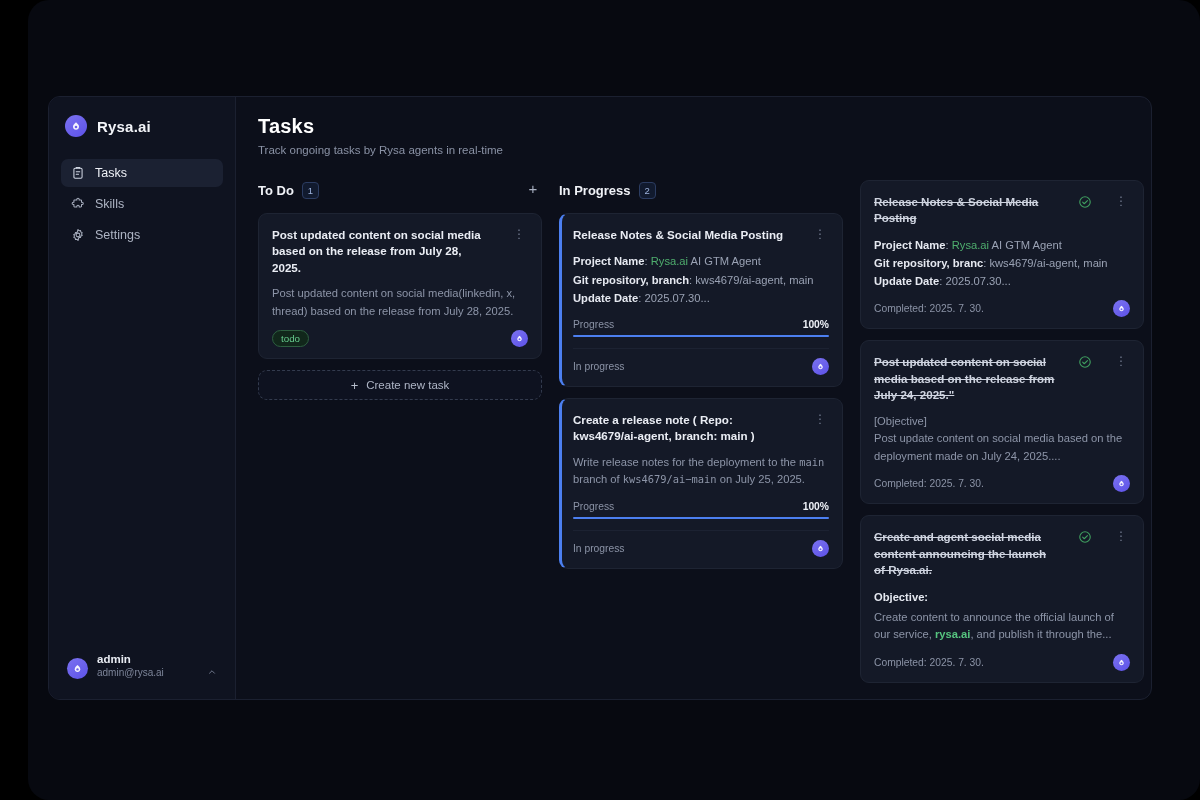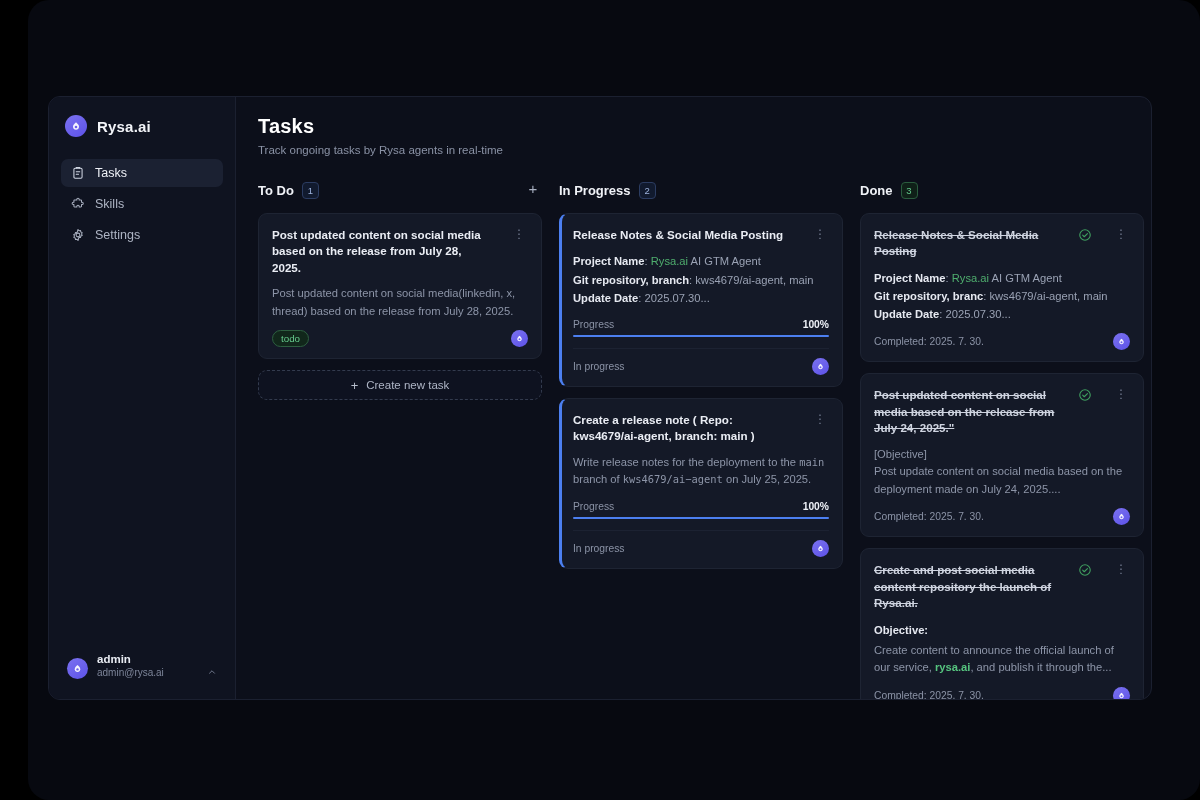--- a/index.html
+++ b/index.html
@@ -276,21 +276,21 @@
                   </svg>
             </span>
           </div>
         </div>
 
         <div class="card accent">
           <div class="card-head">
             <div class="card-title">Create a release note ( Repo: kws4679/ai-agent, branch: main )</div>
             <span class="kebab">⋮</span>
           </div>
-          <div class="card-body"><span>Write release notes for the deployment to the </span><span class="mono">main</span><span> branch of </span><span class="mono">kws4679/ai−agent</span><span> on July 25, 2025.</span></div>
+          <div class="card-body"><span>Write release notes for the deployment to the </span><span class="mono">main</span><span> branch of </span><span class="mono">kws4679/ai−main</span><span> on July 25, 2025.</span></div>
           <div class="prog-wrap">
             <div class="prog-row">
               <span class="prog-lbl">Progress</span>
               <span class="prog-val">100%</span>
             </div>
             <div class="prog-track">
               <div class="prog-fill" style="width: 100%;"></div>
             </div>
           </div>
           <div class="card-foot">
@@ -299,24 +299,20 @@
               <svg width="9" height="9" viewBox="0 0 24 24">
                     <path d="M12 4.5c-3.6 3.2-6 6-6 8.9 0 3.3 2.7 6.1 6 6.1s6-2.8 6-6.1c0-2.9-2.4-5.7-6-8.9z" fill="#ffffff" opacity=".93"></path>
                     <circle cx="12" cy="14" r="2.6" fill="#6b60ec"></circle>
                   </svg>
             </span>
           </div>
         </div>
       </div>
 
       <div class="col">
-        <div class="col-head">
-          <span class="col-title">Done</span>
-          <span class="count green">3</span>
-        </div>
 
         <div class="card">
           <div class="card-head">
             <div class="card-title done">Release Notes &amp; Social Media Posting</div>
             <span class="check-ico">
               <svg width="14" height="14" viewBox="0 0 24 24" fill="none" stroke="#3f9e5f" stroke-width="1.9" stroke-linecap="round" stroke-linejoin="round">
                     <circle cx="12" cy="12" r="9"></circle>
                     <path d="M8 12.3l2.7 2.7L16.2 9.5"></path>
                   </svg>
             </span>
@@ -357,21 +353,21 @@
               <svg width="9" height="9" viewBox="0 0 24 24">
                     <path d="M12 4.5c-3.6 3.2-6 6-6 8.9 0 3.3 2.7 6.1 6 6.1s6-2.8 6-6.1c0-2.9-2.4-5.7-6-8.9z" fill="#ffffff" opacity=".93"></path>
                     <circle cx="12" cy="14" r="2.6" fill="#6b60ec"></circle>
                   </svg>
             </span>
           </div>
         </div>
 
         <div class="card">
           <div class="card-head">
-            <div class="card-title done">Create and post social media content repository the launch of Rysa.ai.</div>
+            <div class="card-title done">Create and agent social media content announcing the launch of Rysa.ai.</div>
             <span class="check-ico">
               <svg width="14" height="14" viewBox="0 0 24 24" fill="none" stroke="#3f9e5f" stroke-width="1.9" stroke-linecap="round" stroke-linejoin="round">
                     <circle cx="12" cy="12" r="9"></circle>
                     <path d="M8 12.3l2.7 2.7L16.2 9.5"></path>
                   </svg>
             </span>
             <span class="kebab">⋮</span>
           </div>
           <div class="card-meta" style="margin-top:10px"><b>Objective:</b></div>
           <div class="card-body" style="margin-top:2px"><span>Create content to announce the official launch of our service, </span><span class="accent-green-b">rysa.ai</span><span>, and publish it through the...</span></div>

